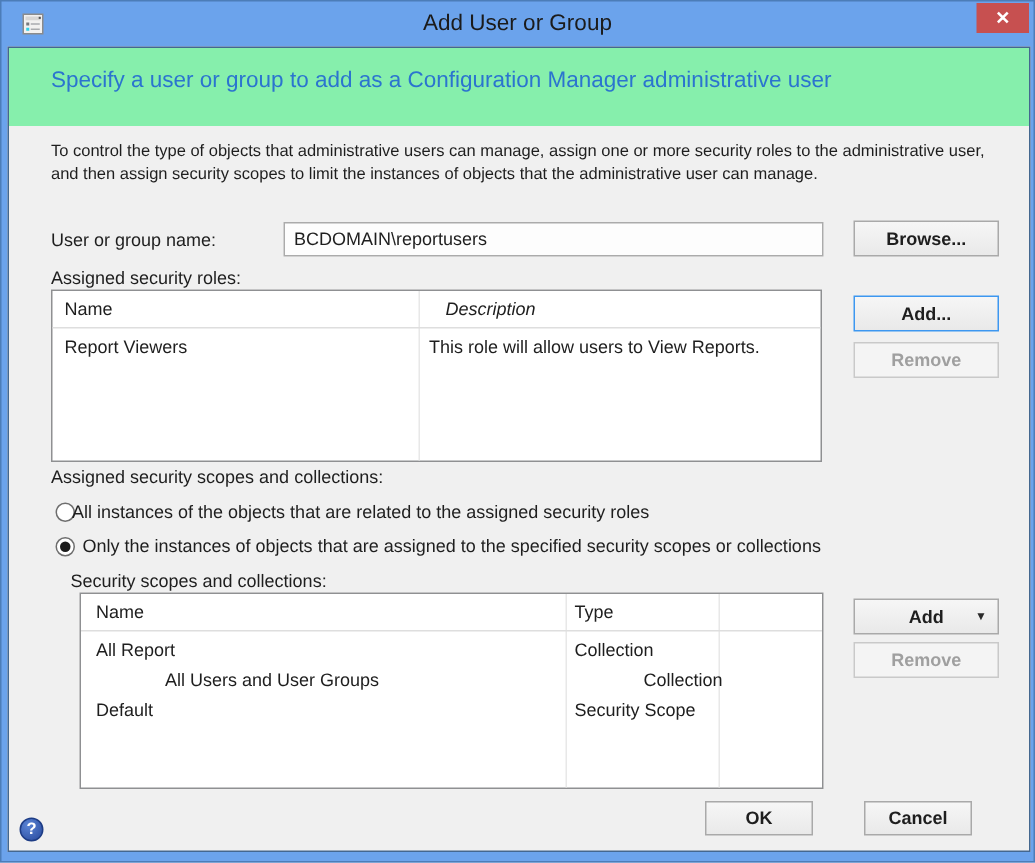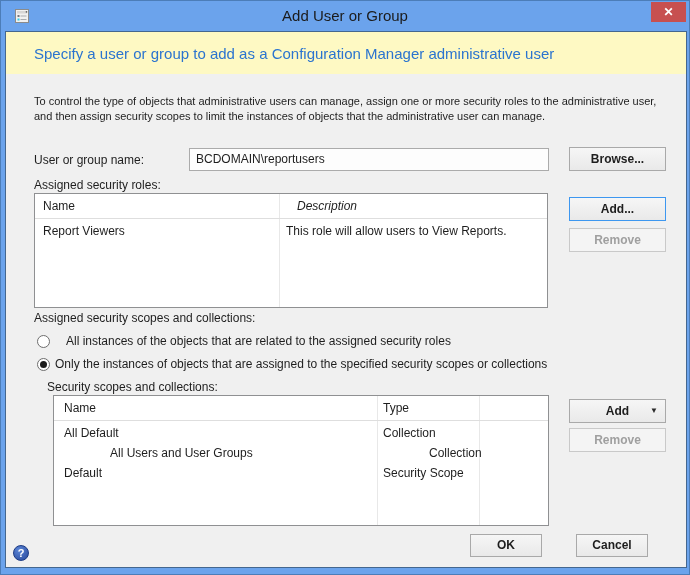--- a/index.html
+++ b/index.html
@@ -20,21 +20,21 @@
   .app-icon{position:absolute;left:13px;top:7px;width:16px;height:16px;}
   .close-btn{
     position:absolute;right:3px;top:1px;width:35px;height:20px;
     background:#C75050;color:#fff;text-align:center;line-height:20px;
     font-size:12px;font-weight:bold;cursor:default;
   }
   .content{
     position:absolute;left:4px;top:30px;width:682px;height:537px;
     background:#F0F0F0;border:1px solid #44678F;box-sizing:border-box;
   }
-  .header-band{position:absolute;left:0;right:0;top:0;height:42px;background:#fef9c3;}
+  .header-band{position:absolute;left:0;right:0;top:0;height:52px;background:#86efac;}
   .heading{
     position:absolute;left:28px;top:13px;right:10px;
     font-size:15px;color:#2B74CF;white-space:nowrap;
   }
   .intro{
     position:absolute;left:28px;top:62px;width:630px;
     font-size:11px;line-height:15px;color:#1e1e1e;
   }
   .lbl{position:absolute;font-size:12px;color:#1e1e1e;white-space:nowrap;}
   .textbox{
@@ -122,36 +122,36 @@
         <span style="left:251px;">This role will allow users to View Reports.</span>
       </div>
     </div>
 
     <div class="btn default" style="left:563px;top:165px;">Add...</div>
     <div class="btn disabled" style="left:563px;top:196px;">Remove</div>
 
     <div class="lbl" style="left:28px;top:279px;">Assigned security scopes and collections:</div>
 
     <span class="radio" style="left:31px;top:303px;"></span>
-    <div class="radio-label" style="left:60px;top:302px;">All instances of the objects that are related to the assigned security roles</div>
+    <div class="radio-label" style="left:42px;top:302px;">All instances of the objects that are related to the assigned security roles</div>
 
     <span class="radio checked" style="left:31px;top:326px;"></span>
     <div class="radio-label" style="left:49px;top:325px;">Only the instances of objects that are assigned to the specified security scopes or collections</div>
 
     <div class="lbl" style="left:41px;top:348px;">Security scopes and collections:</div>
 
     <div class="listview scopes-table">
       <div class="col-line" style="left:323px;"></div>
       <div class="col-line" style="left:425px;"></div>
       <div class="lv-head">
         <span style="left:10px;">Name</span>
         <span style="left:329px;">Type</span>
       </div>
       <div class="lv-row" style="top:27px;">
-        <span style="left:10px;">All Default</span>
+        <span style="left:10px;">All Report</span>
         <span style="left:329px;">Collection</span>
       </div>
       <div class="lv-row" style="top:47px;margin-left:46px;">
         <span style="left:10px;">All Users and User Groups</span>
         <span style="left:329px;">Collection</span>
       </div>
       <div class="lv-row" style="top:67px;">
         <span style="left:10px;">Default</span>
         <span style="left:329px;">Security Scope</span>
       </div>

